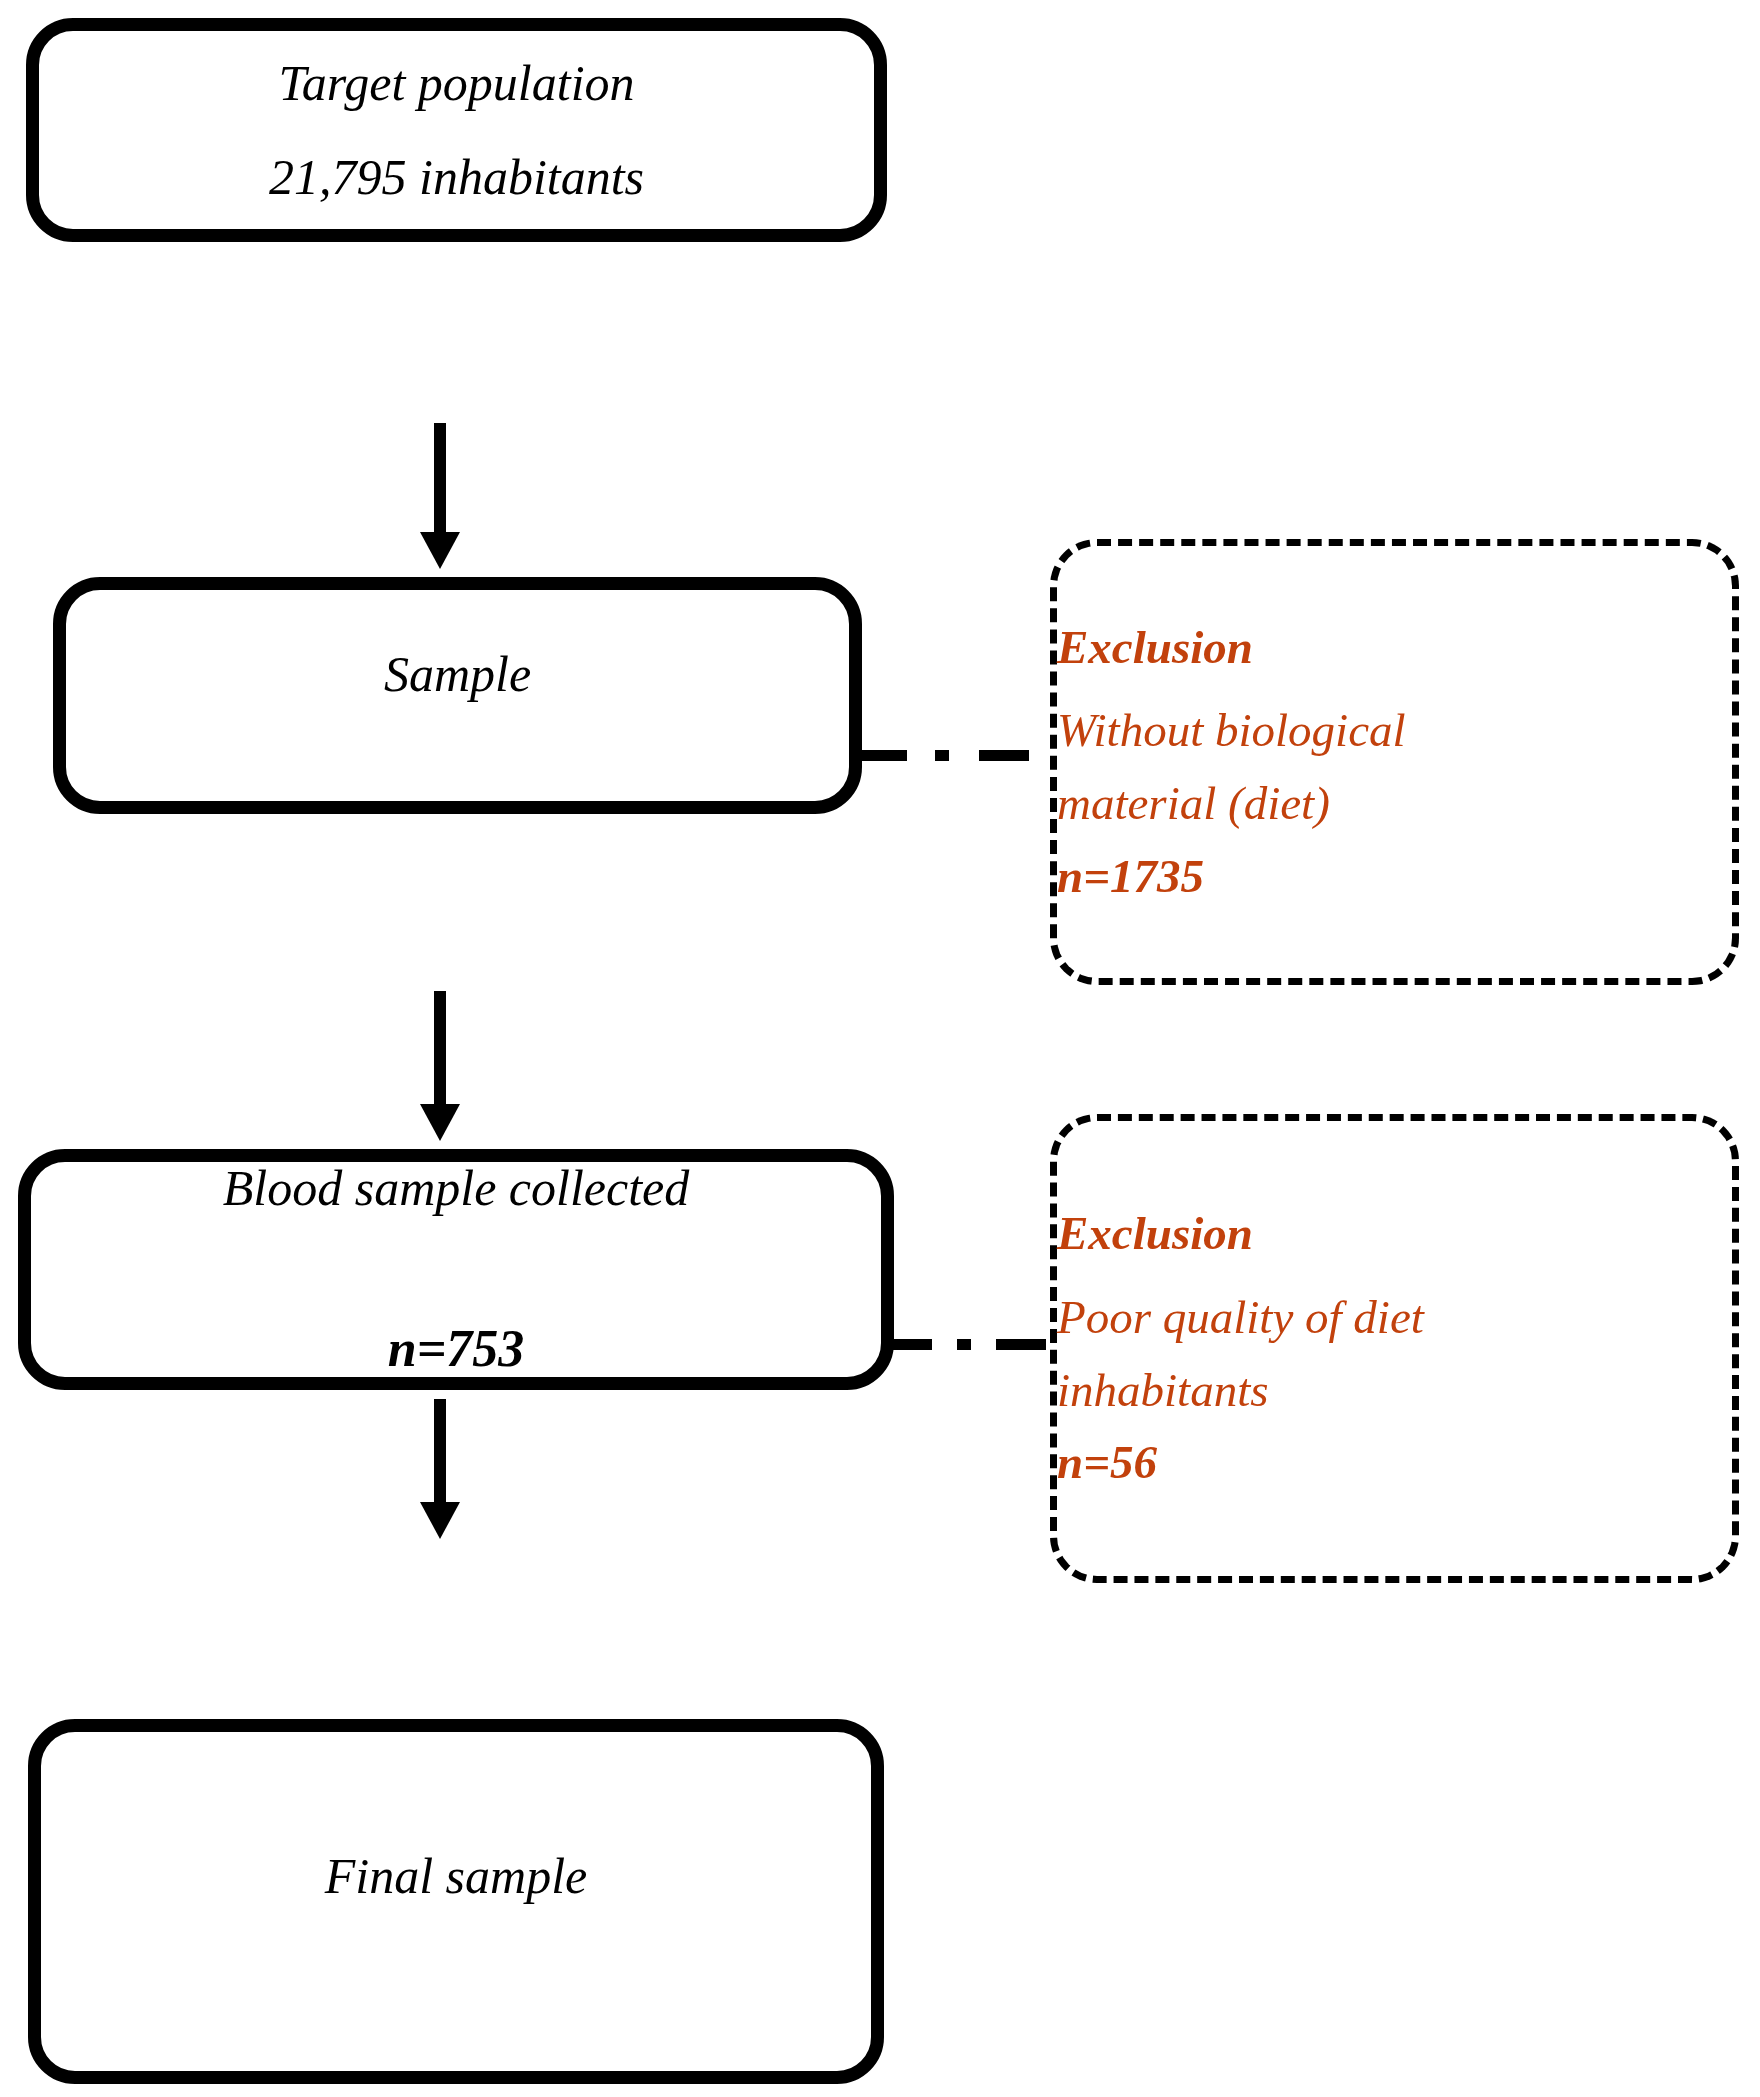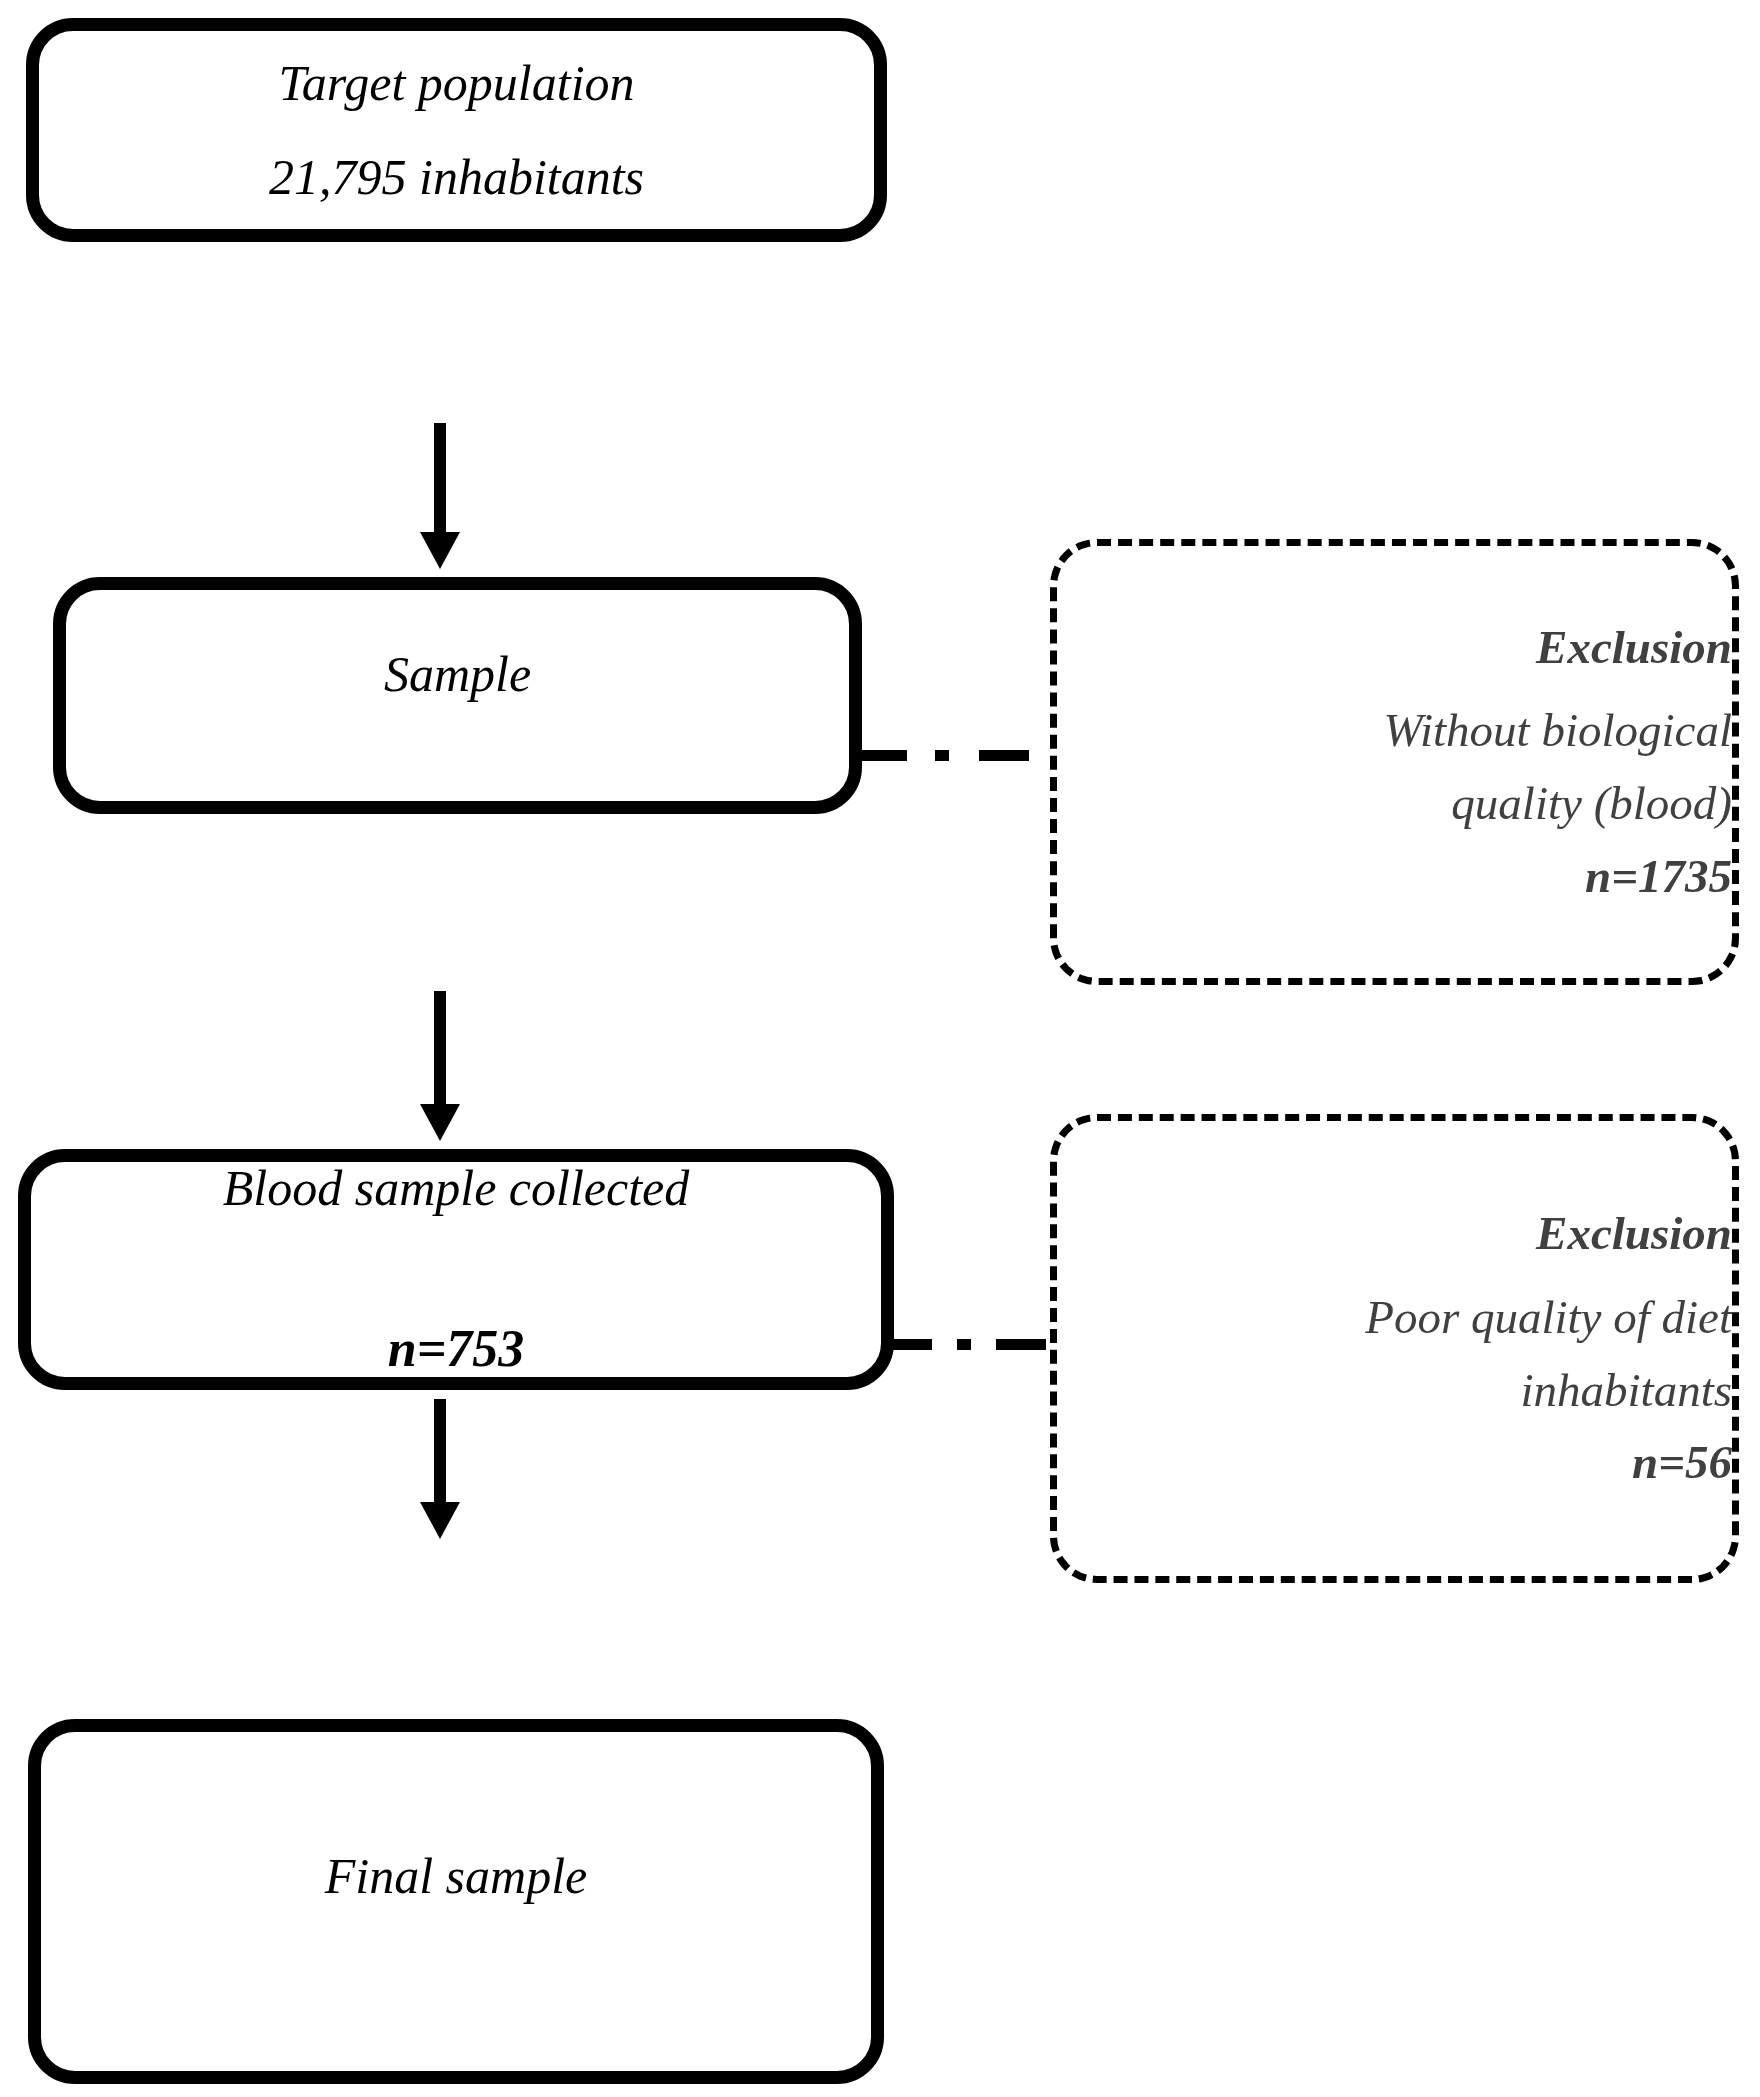--- a/index.html
+++ b/index.html
@@ -53,22 +53,22 @@
     border: 7.3px dashed #000000;
     border-radius: 47px;
     display: flex;
     flex-direction: column;
     align-items: center;
     justify-content: center;
   }
   .excl .line {
     display: block;
     width: 100%;
-    text-align: right;
-    color: #404040;
+    text-align: left;
+    color: #c2410c;
     font-size: 47px;
     line-height: 1.1;
     white-space: nowrap;
   }
   .excl .line.head { font-weight: bold; }
   .excl .line.count { font-weight: bold; }
   .excl .sp { height: 32px; }
   .excl .sp-sm { height: 21px; }
 
   
@@ -130,21 +130,21 @@
     <div class="seg" style="left:0px;   width:50px;"></div>
     <div class="seg" style="left:78px;  width:13.8px;"></div>
     <div class="seg" style="left:122px; width:50px;"></div>
   </div>
 
   <div class="excl" style="left:1050px; top:539px; width:689px; height:446px;">
     <span class="line head">Exclusion</span>
     <span class="sp"></span>
     <span class="line">Without biological</span>
     <span class="sp-sm"></span>
-    <span class="line">quality (blood)</span>
+    <span class="line">material (diet)</span>
     <span class="sp-sm"></span>
     <span class="line count">n=1735</span>
   </div>
 
   <div class="arrow" style="left:419px; top:991px; width:41px; height:150px;">
     <div class="stem" style="height:116px;"></div>
     <div class="head"></div>
   </div>
 
   <div class="node" style="left:18px; top:1149px; width:876px; height:241px;gap:42px;">

